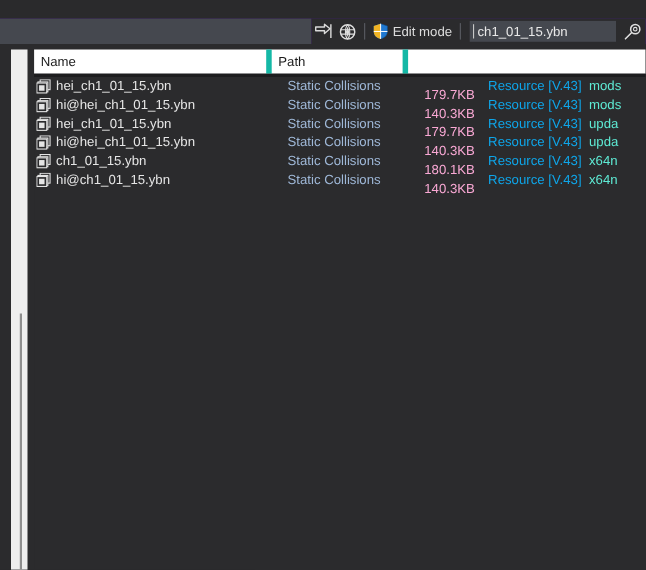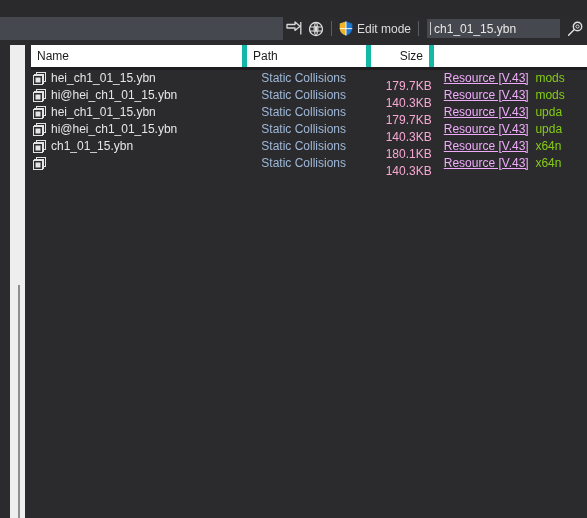--- a/index.html
+++ b/index.html
@@ -205,22 +205,22 @@
     padding-right: 6px;
   }
   .cell-name {
     color: #e6e6e6;
     padding-left: 2px;
     gap: 3px;
     text-align: right;
   }
   .cell-type { color: #9fb8d8; margin-left: 14px; }
   .cell-size { color: #f9a8d4; margin-top: 16px; }
-  .cell-attr { color: #f0abfc; text-decoration: underline; }
-  .cell-path { color: #84cc16; }
+  .cell-attr { color: #0ea5e9; }
+  .cell-path { color: #5eead4; }
 
   .file-icon {
     width: 15px;
     height: 14px;
     flex: 0 0 auto;
     display: block;
   }
 
   .shield-icon { display: block; }
   .arrow-icon { display: block; }
@@ -288,21 +288,20 @@
   </div>
 
   <div class="left-strip"></div>
   <div class="left-strip-line"></div>
 
   <div class="filelist">
 
     <div class="fl-header">
       <div class="fl-header-cell col-name">Name</div>
       <div class="fl-header-cell col-type">Path</div>
-      <div class="fl-header-cell col-size num">Size</div>
       <div class="fl-headbottom"></div>
     </div>
 
     <div class="fl-body" id="rows-container">
         <div class="fl-row">
     <div class="fl-cell cell-name col-name">
       <svg class="file-icon" viewBox="0 0 15 14" aria-hidden="true">
         <rect x="3.5" y="0.5" width="9" height="9" fill="#2b2b2d" stroke="#e4e4e4" stroke-width="1"></rect>
         <rect x="1.5" y="2.5" width="9" height="9" fill="#2b2b2d" stroke="#e4e4e4" stroke-width="1"></rect>
         <rect x="0.5" y="3.5" width="9" height="9" fill="#2b2b2d" stroke="#e4e4e4" stroke-width="1"></rect>
@@ -376,20 +375,21 @@
     <div class="fl-cell cell-path col-path">x64n</div>
   </div>
         <div class="fl-row">
     <div class="fl-cell cell-name col-name">
       <svg class="file-icon" viewBox="0 0 15 14" aria-hidden="true">
         <rect x="3.5" y="0.5" width="9" height="9" fill="#2b2b2d" stroke="#e4e4e4" stroke-width="1"></rect>
         <rect x="1.5" y="2.5" width="9" height="9" fill="#2b2b2d" stroke="#e4e4e4" stroke-width="1"></rect>
         <rect x="0.5" y="3.5" width="9" height="9" fill="#2b2b2d" stroke="#e4e4e4" stroke-width="1"></rect>
         <rect x="2.5" y="5.5" width="5" height="5" fill="#e4e4e4"></rect>
       </svg>
+      <span>hi@ch1_01_15.ybn</span>
     </div>
     <div class="fl-cell cell-type col-type">Static Collisions</div>
     <div class="fl-cell cell-size col-size num">140.3KB</div>
     <div class="fl-cell cell-attr col-attr">Resource [V.43]</div>
     <div class="fl-cell cell-path col-path">x64n</div>
   </div>
       </div>
   </div>
 </div>
 

